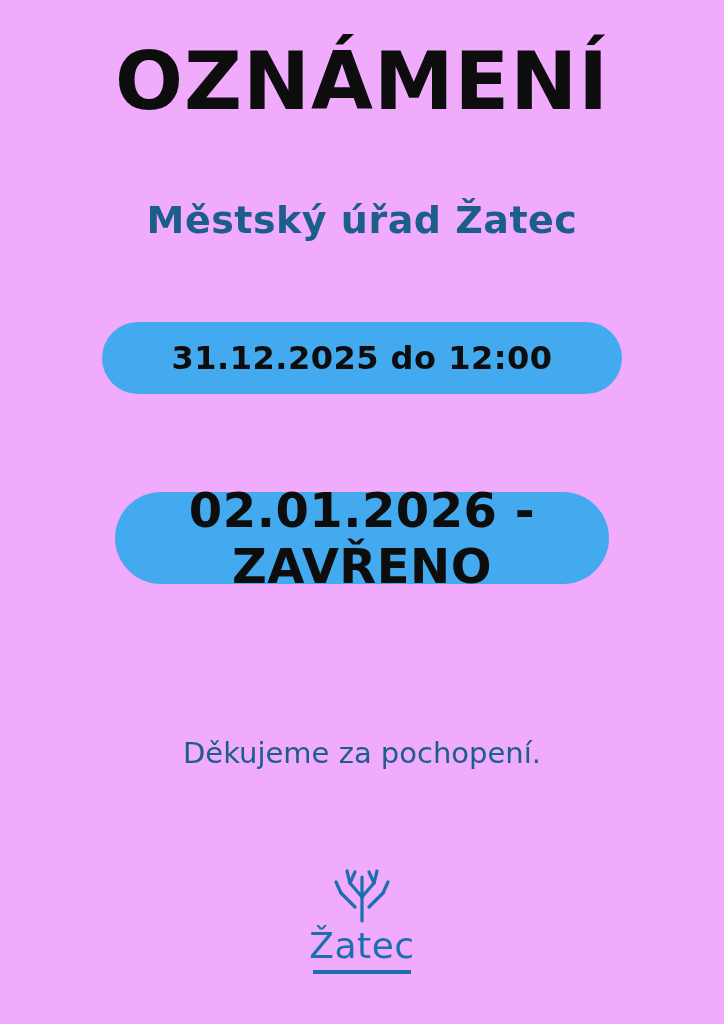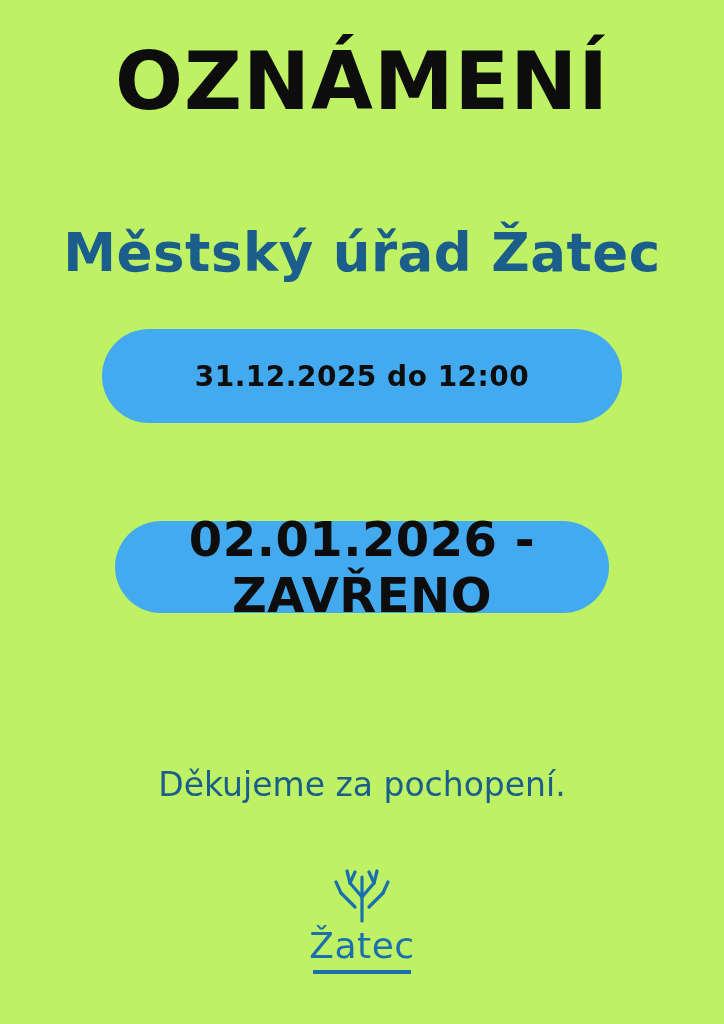--- a/index.html
+++ b/index.html
@@ -11,41 +11,41 @@
     width: 724px;
     height: 1024px;
     overflow: hidden;
     font-family: "Liberation Sans", sans-serif;
     -webkit-font-smoothing: antialiased;
   }
   .poster {
     position: relative;
     width: 724px;
     height: 1024px;
-    background: #bef264;
+    background: #f0abfc;
     box-sizing: border-box;
     display: flex;
     flex-direction: column;
     align-items: center;
   }
 
   .title {
     margin-top: 42px;
     font-size: 80px;
     line-height: 1.0;
     font-weight: 700;
     letter-spacing: 1px;
     color: #0d0d0d;
     text-align: center;
     font-family: "DejaVu Sans", sans-serif;
   }
 
   .subtitle {
-    margin-top: 100px;
-    font-size: 53px;
+    margin-top: 76px;
+    font-size: 38px;
     font-weight: 700;
     color: #1b5e8c;
     text-align: center;
     letter-spacing: 0.5px;
     font-family: "DejaVu Sans", sans-serif;
   }
 
   .pill-wrap {
     width: 100%;
     display: flex;
@@ -59,38 +59,38 @@
     font-weight: 700;
     text-align: center;
     font-family: "DejaVu Sans", sans-serif;
     display: flex;
     align-items: center;
     justify-content: center;
     box-sizing: border-box;
   }
 
   .pill-1 {
-    margin-top: 46px;
+    margin-top: 80px;
     width: 520px;
-    height: 94px;
-    font-size: 28px;
+    height: 72px;
+    font-size: 32px;
     letter-spacing: 0.5px;
   }
 
   .pill-2 {
     margin-top: 98px;
     width: 494px;
     height: 92px;
     font-size: 48px;
     letter-spacing: 0.5px;
   }
 
   .thanks {
     margin-top: 152px;
-    font-size: 33px;
+    font-size: 29px;
     font-weight: 500;
     color: #1b5e8c;
     text-align: left;
     font-family: "DejaVu Sans", sans-serif;
   }
 
   .logo {
     position: absolute;
     left: 0;
     right: 0;

